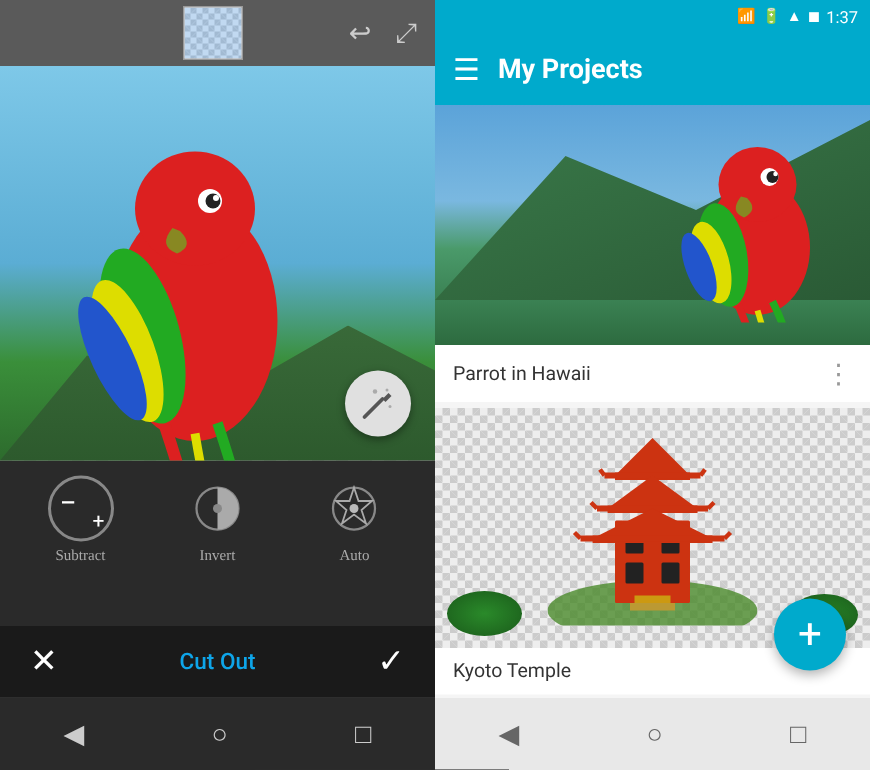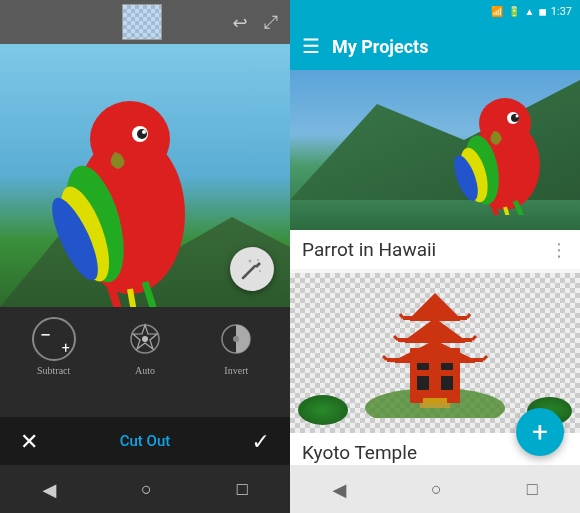--- a/index.html
+++ b/index.html
@@ -260,21 +260,21 @@
     }
 
     .project-meta {
       padding: 8px 12px;
       display: flex;
       align-items: center;
       justify-content: space-between;
     }
 
     .project-name {
-      font-size: 19px;
+      font-size: 13px;
       color: #333;
     }
 
     .project-more {
       color: #999;
       font-size: 18px;
       cursor: pointer;
     }
 
     .fab {
@@ -420,36 +420,36 @@
           <span style="position:absolute;right:4px;bottom:4px;font-size:14px;line-height:1">+</span>
         </div>
         <span class="tool-label">Subtract</span>
       </div>
 
 
       <div class="tool-item">
         <div style="width:44px;height:44px;display:flex;align-items:center;justify-content:center">
           <svg width="38" height="38" viewBox="0 0 38 38">
             <circle cx="19" cy="19" r="14" stroke="#888" stroke-width="1.5" fill="none"></circle>
+            <path d="M19,5 A14,14 0 0,1 19,33 Z" fill="#aaa"></path>
+            <circle cx="19" cy="19" r="3" fill="#888"></circle>
+          </svg>
+        </div>
+        <span class="tool-label">Invert</span>
+      </div>
+
+      <div class="tool-item">
+        <div style="width:44px;height:44px;display:flex;align-items:center;justify-content:center">
+          <svg width="38" height="38" viewBox="0 0 38 38">
+            <circle cx="19" cy="19" r="14" stroke="#888" stroke-width="1.5" fill="none"></circle>
             <polygon points="19,5 22,14 31,14 24,20 27,29 19,23 11,29 14,20 7,14 16,14" fill="none" stroke="#aaa" stroke-width="1.2"></polygon>
             <circle cx="19" cy="19" r="3" fill="#bbb"></circle>
           </svg>
         </div>
         <span class="tool-label">Auto</span>
-      </div>
-
-      <div class="tool-item">
-        <div style="width:44px;height:44px;display:flex;align-items:center;justify-content:center">
-          <svg width="38" height="38" viewBox="0 0 38 38">
-            <circle cx="19" cy="19" r="14" stroke="#888" stroke-width="1.5" fill="none"></circle>
-            <path d="M19,5 A14,14 0 0,1 19,33 Z" fill="#aaa"></path>
-            <circle cx="19" cy="19" r="3" fill="#888"></circle>
-          </svg>
-        </div>
-        <span class="tool-label">Invert</span>
       </div>
 
     </div>
   </div>
 
   <div class="bottom-bar">
     <span class="bottom-bar-icon">✕</span>
     <span class="bottom-bar-center">Cut Out</span>
     <span class="bottom-bar-icon">✓</span>
   </div>

